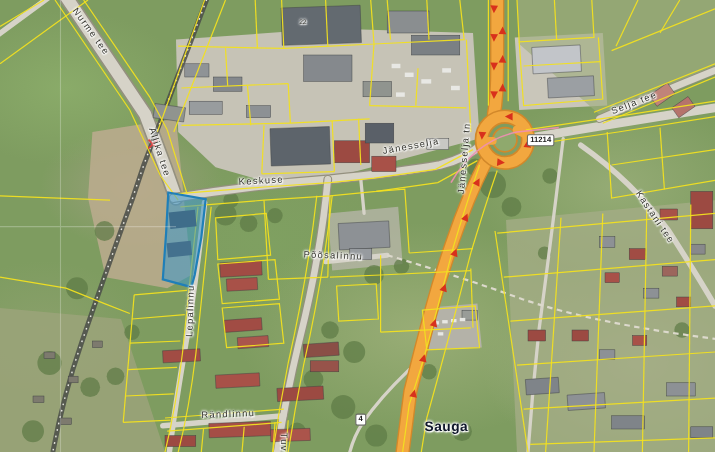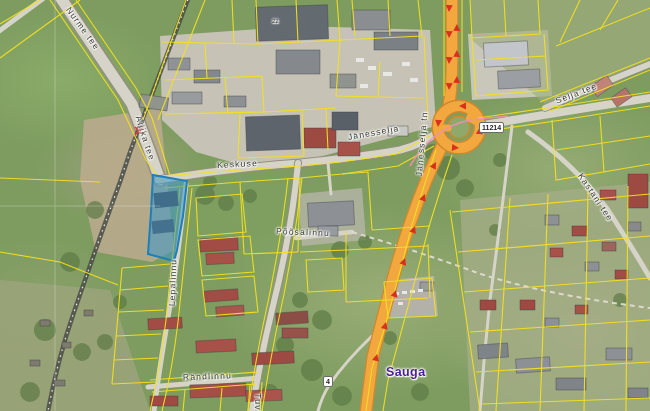--- a/index.html
+++ b/index.html
@@ -20,21 +20,21 @@
   svg{position:absolute;left:0;top:0;}
   .pl{fill:none;stroke:var(--parcel_line,#f2e020);stroke-width:1.1;opacity:.95;}
   .road{fill:none;stroke:var(--road_fill,#d6d3c8);stroke-linecap:round;}
   .casing{fill:none;stroke:#94907f;stroke-linecap:round;}
   .hw{fill:none;stroke:var(--highway_fill,#f2a73f);stroke-linecap:round;}
   .hwc{fill:none;stroke:var(--highway_casing,#d2882a);stroke-linecap:round;}
   .arrow{fill:var(--arrow_red,#d8301c);}
   .lbl{position:absolute;font-size:8.5px;letter-spacing:1.2px;color:var(--label_color,#35352e);
        text-shadow:0 0 2px #fff,0 0 2px #fff,0 0 3px #fff,0 0 3px #fff,1px 1px 1px #fff;
        white-space:nowrap;transform-origin:left center;line-height:1;}
-  .place{font-size:12.5px;font-weight:bold;letter-spacing:.4px;color:#4c1d95;}
+  .place{font-size:12.5px;font-weight:bold;letter-spacing:.4px;color:#0f172a;margin-top:16px;}
   .tiny{font-size:6px;letter-spacing:0;}
   .badge{position:absolute;background:#fff;border:1px solid #6b6b66;border-radius:2px;
          font-weight:bold;font-size:7px;color:#1d1d1d;padding:1px 2px;line-height:1;
          font-family:"Liberation Sans",sans-serif;}
 </style>
 </head>
 <body>
 
 <div id="stage">
   <div class="terrain-base"></div>

